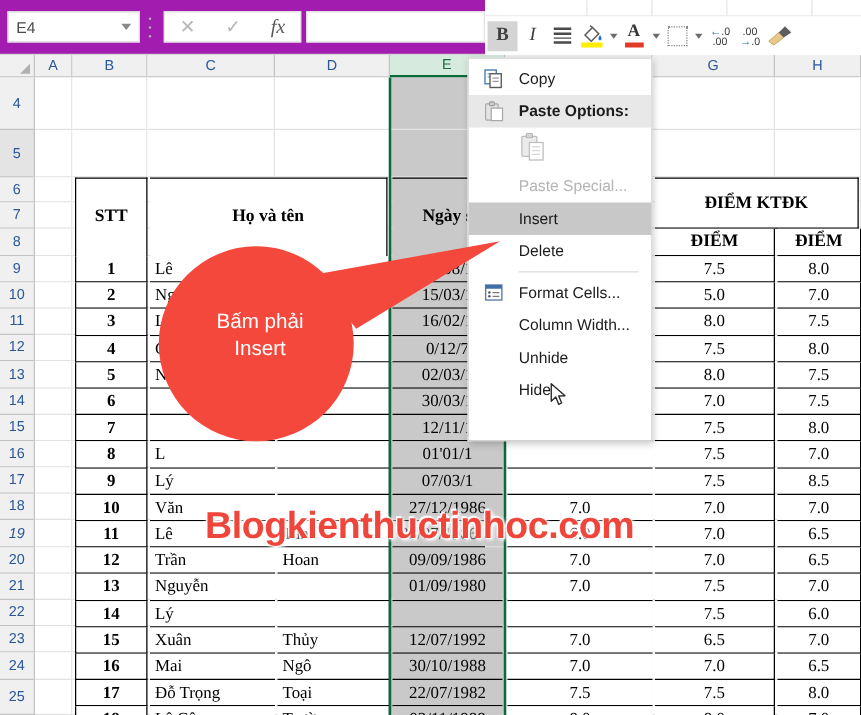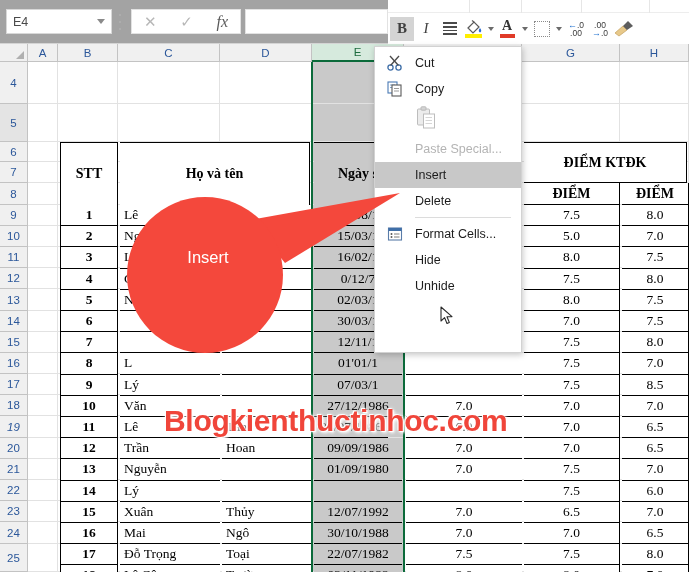--- a/index.html
+++ b/index.html
@@ -8,21 +8,21 @@
     width: 689px; height: 572px;
     overflow: hidden;
     background: #fff;
     font-family: "Liberation Sans", sans-serif;
   }
   #app { position: relative; width: 689px; height: 572px; overflow: hidden; background:#fff; }
 
   
   .formula-strip {
     position: absolute; left: 0; top: 0; width: 681px; height: 44px;
-    background: #a3a3a3;
+    background: #a21caf;
     border-bottom: 1px solid #d4d4d4;
   }
   .namebox {
     position: absolute; left: 6px; top: 9px; width: 106px; height: 25px;
     border: 1px solid #d8d8d8; background: #fff;
     display: flex; align-items: center; padding: 0 6px;
     font-size: 12.5px; color: #4a4a4a;
   }
   .namebox .nb-text { flex: 1; }
   .namebox .nb-arrow {
@@ -611,40 +611,39 @@
       </div>
 
     <div class="sel-edge-left" style="left:311px;top:18px;height:510px"></div>
     <div class="sel-edge-right" style="left:403px;top:18px;height:510px"></div>
   </div>
 
   <div class="ctxmenu">
     <div class="mi">
       <span class="ico">
         <svg width="18" height="18" viewBox="0 0 18 18">
-          <circle cx="4.5" cy="13.5" r="2.6" fill="none" stroke="#3f6fa8" stroke-width="1.3"></circle>
-          <circle cx="12.5" cy="13.5" r="2.6" fill="none" stroke="#3f6fa8" stroke-width="1.3"></circle>
-          <line x1="4" y1="2" x2="12.5" y2="11.5" stroke="#4a4a4a" stroke-width="1.3"></line>
-          <line x1="13" y1="2" x2="4.5" y2="11.5" stroke="#4a4a4a" stroke-width="1.3"></line>
-        </svg>
-      </span>
-      <span><span>Cut</span></span>
-    </div>
-    <div class="mi">
-      <span class="ico">
-        <svg width="18" height="18" viewBox="0 0 18 18">
           <rect x="2" y="2" width="9" height="11" fill="#fff" stroke="#4a7ab5" stroke-width="1.1"></rect>
           <line x1="4" y1="5" x2="9" y2="5" stroke="#7fa5cf" stroke-width="1"></line>
           <line x1="4" y1="7.5" x2="9" y2="7.5" stroke="#7fa5cf" stroke-width="1"></line>
           <rect x="6" y="5" width="9" height="11" fill="#fff" stroke="#5a5a5a" stroke-width="1.1"></rect>
           <line x1="8" y1="8.5" x2="13" y2="8.5" stroke="#9a9a9a" stroke-width="1"></line>
           <line x1="8" y1="11" x2="13" y2="11" stroke="#9a9a9a" stroke-width="1"></line>
         </svg>
       </span>
       <span><span>Copy</span></span>
+    </div>
+    <div class="mi header">
+      <span class="ico">
+        <svg width="18" height="18" viewBox="0 0 18 18">
+          <rect x="2.5" y="3" width="10" height="13" rx="1" fill="#e4e4e4" stroke="#a8a8a8" stroke-width="1"></rect>
+          <rect x="5.5" y="1.5" width="4" height="3" rx="0.8" fill="#c9c9c9" stroke="#a0a0a0" stroke-width="0.9"></rect>
+          <rect x="7" y="6.5" width="9" height="10" fill="#fff" stroke="#a8a8a8" stroke-width="1"></rect>
+        </svg>
+      </span>
+      <span><span>Paste Options:</span></span>
     </div>
     <div class="paste-icon-row">
       <span class="pic">
         <svg width="24" height="28" viewBox="0 0 24 28">
           <rect x="2.5" y="4" width="12" height="16" rx="1" fill="#ececec" stroke="#bdbdbd" stroke-width="1"></rect>
           <rect x="6" y="1.8" width="5" height="3.4" rx="0.8" fill="#d5d5d5" stroke="#b5b5b5" stroke-width="0.9"></rect>
           <rect x="8.5" y="9" width="11" height="14" fill="#fff" stroke="#bdbdbd" stroke-width="1"></rect>
           <line x1="10.5" y1="12.5" x2="17" y2="12.5" stroke="#d6d6d6" stroke-width="1"></line>
           <line x1="10.5" y1="15.5" x2="17" y2="15.5" stroke="#d6d6d6" stroke-width="1"></line>
           <line x1="10.5" y1="18.5" x2="17" y2="18.5" stroke="#d6d6d6" stroke-width="1"></line>
@@ -673,30 +672,34 @@
           <rect x="2.5" y="3" width="13" height="3" fill="#3f6fa8"></rect>
           <circle cx="5.5" cy="9" r="1" fill="#5a5a5a"></circle>
           <line x1="8" y1="9" x2="13.5" y2="9" stroke="#7a7a7a" stroke-width="1"></line>
           <circle cx="5.5" cy="12" r="1" fill="#5a5a5a"></circle>
           <line x1="8" y1="12" x2="13.5" y2="12" stroke="#7a7a7a" stroke-width="1"></line>
         </svg>
       </span>
       <span><span>Format Cells...</span></span>
     </div>
     <div class="mi">
-      <span><span>Hide</span></span>
+      <span><span>Column Width...</span></span>
     </div>
     <div class="mi">
       <span><span>Unhide</span></span>
+    </div>
+    <div class="mi">
+      <span><span>Hide</span></span>
     </div>
   </div>
 
   <svg class="callout-svg" viewBox="0 0 320 170">
     <path d="M150 35 L300 8 L185 78 Z" fill="#f4483c"></path>
     <circle cx="105" cy="90" r="78" fill="#f4483c"></circle>
   </svg>
   <div class="callout-text">
+    <div>Bấm phải</div>
     <div>Insert</div>
   </div>
 
   <div class="watermark">Blogkienthuctinhoc.com</div>
 
 </div>
 
 </body></html>

